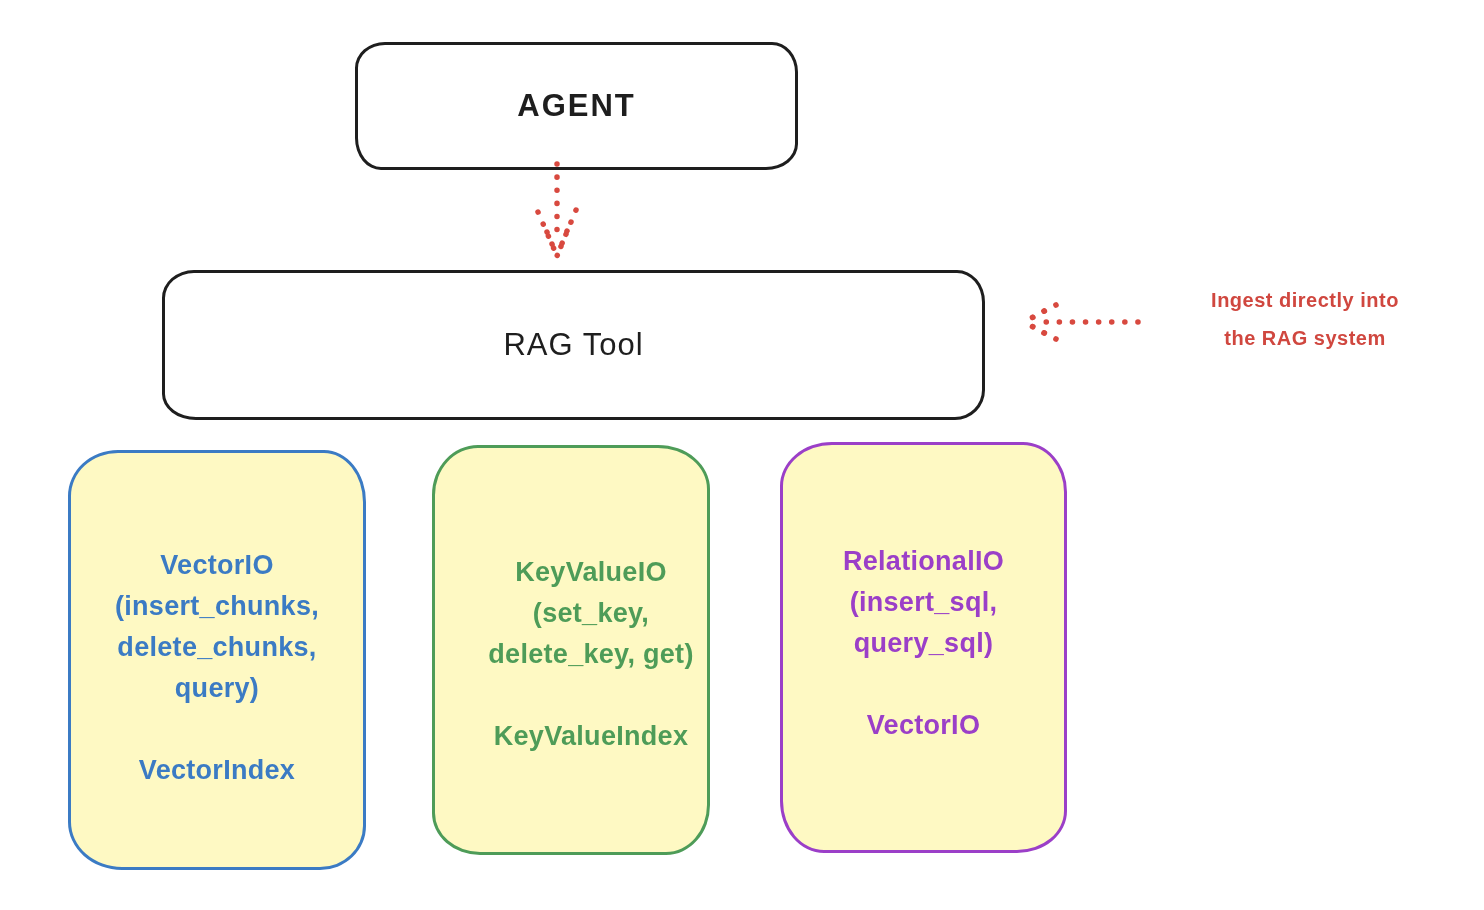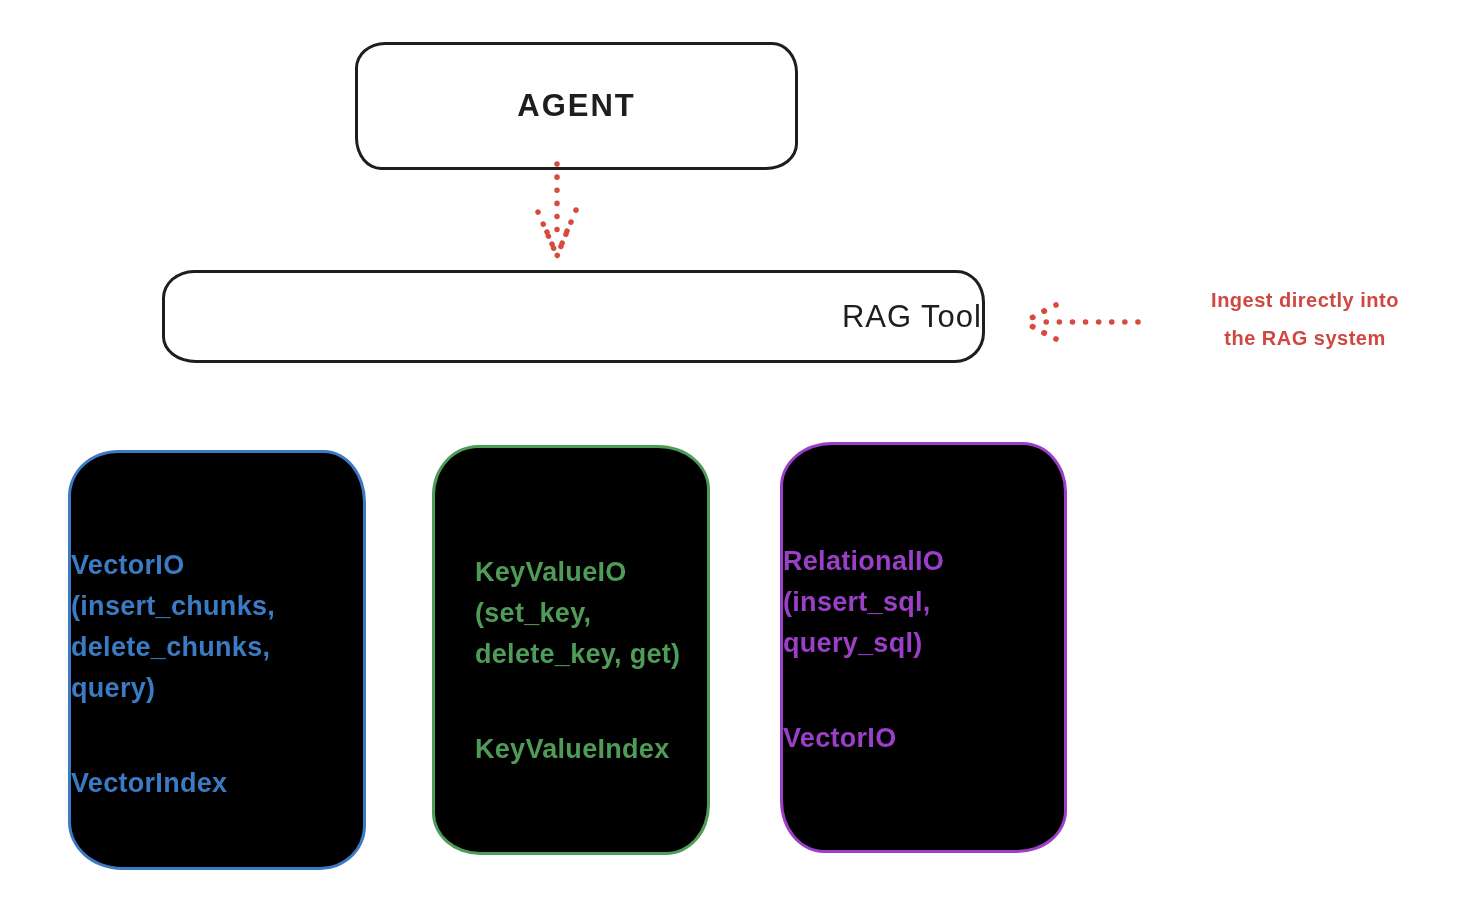--- a/index.html
+++ b/index.html
@@ -28,42 +28,41 @@
     font-size: 31px;
     font-weight: 600;
     letter-spacing: 2px;
   }
   #agent-node {
     left: 355px; top: 42px; width: 443px; height: 128px;
     border: 3.5px solid #1e1e1e;
     border-radius: 30px 26px 32px 26px / 26px 30px 26px 32px;
   }
   #rag-node {
-    left: 162px; top: 270px; width: 823px; height: 93px;
+    left: 162px; top: 270px; width: 823px; height: 150px;
     border: 3.5px solid #1e1e1e;
     border-radius: 32px 28px 30px 34px / 28px 32px 30px 26px;
-    justify-content: flex-end;
   }
   #rag-node .node-label { letter-spacing: 1px; font-weight: 500; }
 
   .store-box {
     position: absolute;
-    background: #000000;
+    background: #fef9c3;
     box-sizing: border-box;
-    text-align: left;
+    text-align: center;
   }
   .store-methods {
     font-size: 27px;
     line-height: 41px;
     font-weight: 600;
     letter-spacing: 0.3px;
     white-space: pre-line;
   }
   .store-index {
-    margin-top: 54px;
+    margin-top: 41px;
     font-size: 27px;
     line-height: 41px;
     font-weight: 600;
     letter-spacing: 0.3px;
   }
   #vector-box {
     left: 68px; top: 450px; width: 298px; height: 420px;
     border-radius: 50px 42px 46px 54px / 46px 52px 44px 48px;
     border: 3px solid;
     padding-top: 92px;

